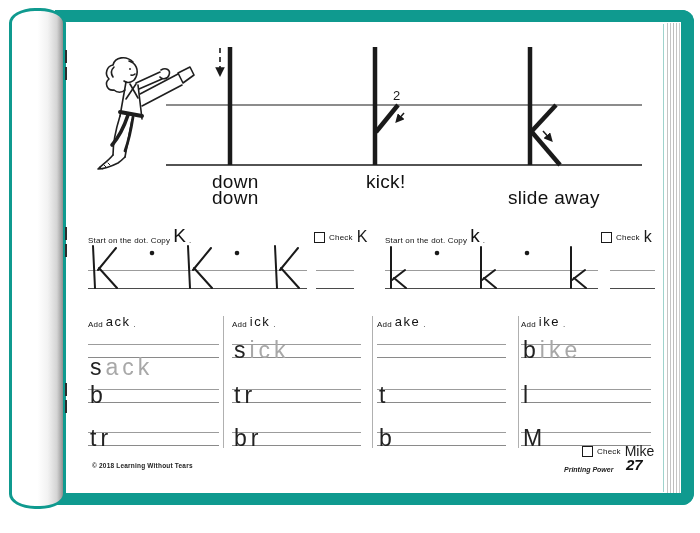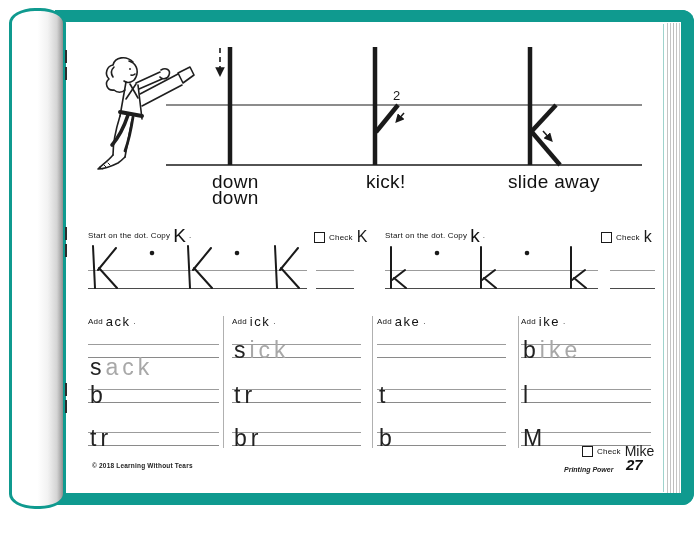--- a/index.html
+++ b/index.html
@@ -13,21 +13,21 @@
   .spine{left:9px;top:8px;width:57px;height:501px;box-sizing:border-box;
     border:3px solid #0f9a8f;border-radius:26px/15px;
     background:linear-gradient(90deg,#ffffff 0%,#ffffff 50%,#f2f2f2 70%,#d4d4d4 88%,#a2a2a2 97%,#8d8d8d 100%);}
   .vline{position:absolute;width:1px;}
   .hline{position:absolute;height:1px;}
   .dash{position:absolute;width:2px;height:13px;background:#2c2c2c;}
   
   .step-label{font-size:19px;line-height:16px;color:#111;letter-spacing:.3px;}
   .mini{font-size:8px;letter-spacing:.2px;color:#111;}
   .big-letter{font-size:19px;line-height:19px;font-weight:400;color:#111;}
-  .hdr{display:flex;align-items:center;gap:3px;}
+  .hdr{display:flex;align-items:flex-end;gap:3px;}
   .chk{display:flex;align-items:center;gap:4px;}
   .chk-box{width:9px;height:9px;border:1.3px solid #1a1a1a;background:#fff;}
   .add-ending{font-size:13px;letter-spacing:1.5px;color:#111;}
   .word{font-size:23px;line-height:23px;letter-spacing:4px;white-space:nowrap;}
   .word .lead{color:#222;}
   .word .rest{color:#a8a8a8;}
   .foot-copy{font-size:6.5px;font-weight:700;letter-spacing:.2px;color:#222;}
   .foot-title{font-size:7px;font-weight:700;font-style:italic;color:#222;}
   .foot-page{font-size:15px;font-weight:700;font-style:italic;color:#111;}
   svg text{font-family:"Liberation Sans",sans-serif;}
@@ -108,21 +108,21 @@
       <line x1="379" y1="95" x2="387" y2="104" stroke-width="1.5" marker-end="url(#ah)"></line>
     </g>
     <text x="229" y="64" font-size="13" fill="#1a1a1a">2</text>
   </svg>
 
   <div class="abs step-label" style="left:212px;top:174px;">
     <div>down</div>
     <div>down</div>
   </div>
   <div class="abs step-label" style="left:366px;top:174px;">kick!</div>
-  <div class="abs step-label" style="left:508px;top:174px;">slide away</div>
+  <div class="abs step-label" style="left:508px;top:190px;">slide away</div>
 
   <div class="abs hdr" style="left:88px;top:226px;">
     <span class="mini">Start on the dot. Copy</span>
     <span class="big-letter">K</span>
     <span class="mini">.</span>
   </div>
   <div class="abs chk" style="left:314px;top:228px;">
     <span class="chk-box"></span>
     <span class="mini">Check</span>
     <span style="font-size:16px;">K</span>

